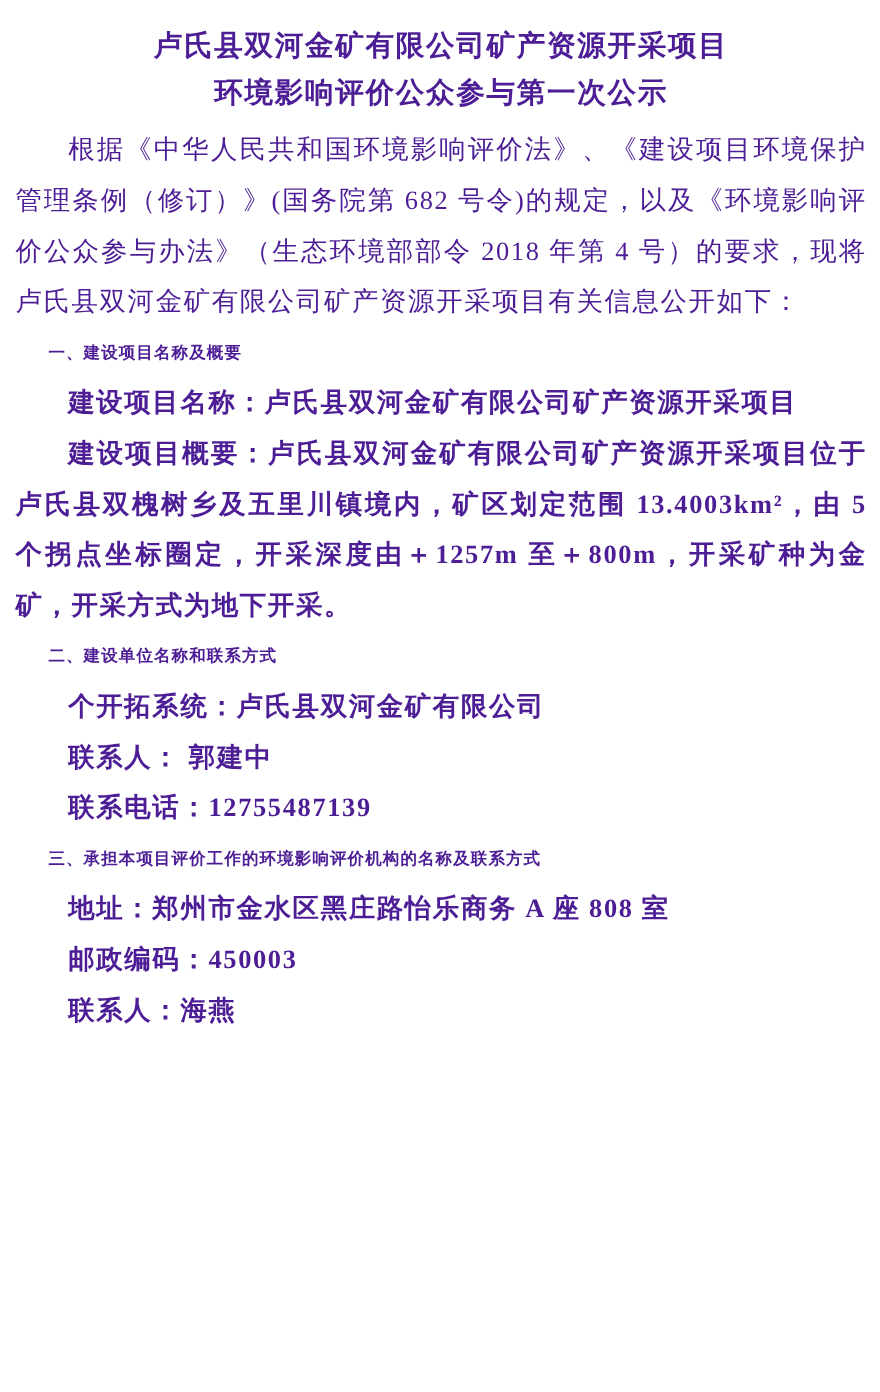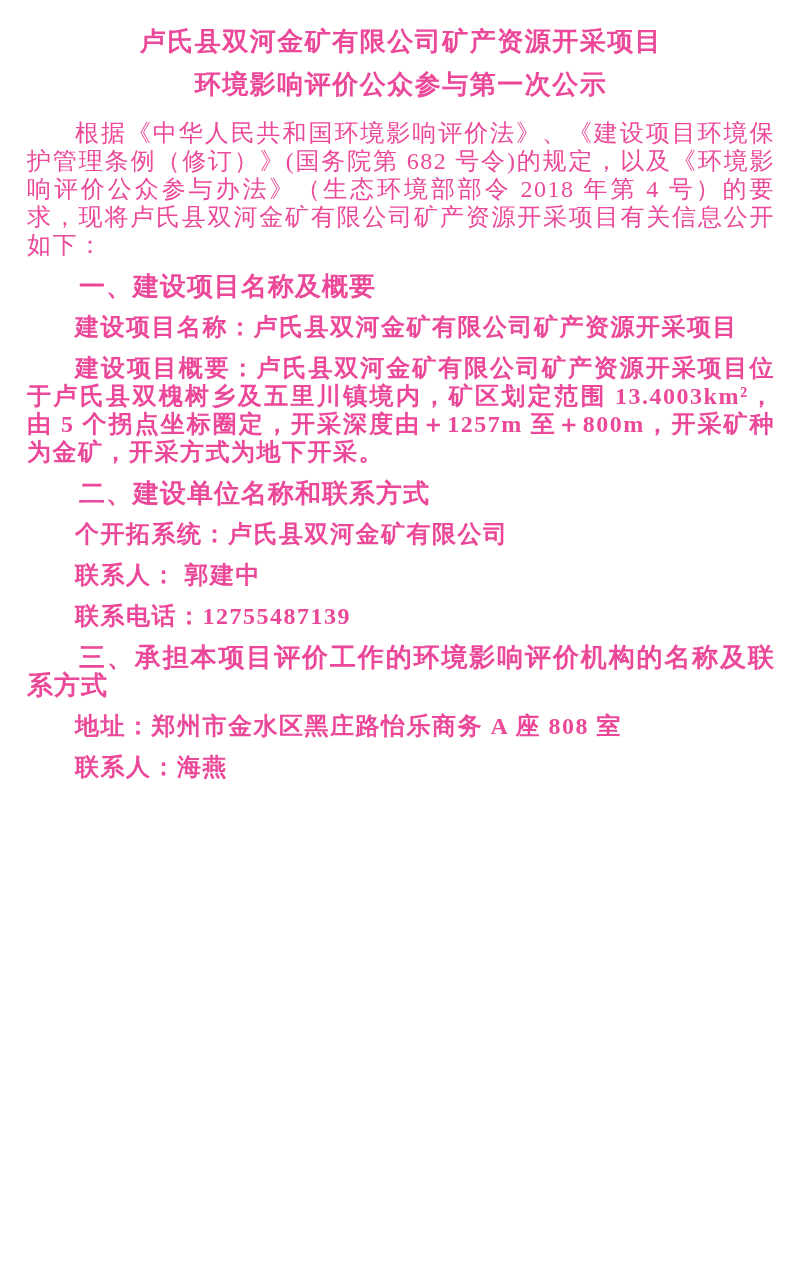--- a/index.html
+++ b/index.html
@@ -6,52 +6,52 @@
     margin: 0;
     padding: 0;
     background: #ffffff;
   }
   .page {
     position: relative;
     width: 800px;
     height: 1052px;
     box-sizing: border-box;
     background: #ffffff;
-    color: #ec4899;
+    color: #4c1d95;
     overflow: hidden;
     padding: 20px 12px 0 14px;
     font-family: "Liberation Serif", "DejaVu Serif", serif;
   }
   .doc-title {
     margin: 0;
     text-align: center;
     font-size: 26px;
     line-height: 43px;
     font-weight: bold;
     letter-spacing: 1.5px;
     text-indent: 0;
   }
   .doc-body {
     margin-top: 8px;
   }
   .para, .heading {
-    margin: 13px;
+    margin: 0;
     font-size: 24px;
-    line-height: 28px;
+    line-height: 46px;
     letter-spacing: 1.5px;
     text-indent: 2em;
     text-align: justify;
     font-weight: bold;
   }
   .para.intro {
     font-weight: normal;
   }
   .heading {
     font-family: "Liberation Sans", "DejaVu Sans", sans-serif;
-    font-size: 26px;
+    font-size: 15px;
     letter-spacing: 1px;
   }
 </style>
 </head>
 <body>
 
 <div class="page">
   <h1 class="doc-title">卢氏县双河金矿有限公司矿产资源开采项目</h1>
   <h1 class="doc-title">环境影响评价公众参与第一次公示</h1>
 
@@ -62,15 +62,16 @@
     <p class="para">建设项目名称：卢氏县双河金矿有限公司矿产资源开采项目</p>
     <p class="para">建设项目概要：卢氏县双河金矿有限公司矿产资源开采项目位于卢氏县双槐树乡及五里川镇境内，矿区划定范围 13.4003km²，由 5 个拐点坐标圈定，开采深度由＋1257m 至＋800m，开采矿种为金矿，开采方式为地下开采。</p>
 
     <h2 class="heading">二、建设单位名称和联系方式</h2>
     <p class="para">个开拓系统：卢氏县双河金矿有限公司</p>
     <p class="para">联系人： 郭建中</p>
     <p class="para">联系电话：12755487139</p>
 
     <h2 class="heading">三、承担本项目评价工作的环境影响评价机构的名称及联系方式</h2>
     <p class="para">地址：郑州市金水区黑庄路怡乐商务 A 座 808 室</p>
+    <p class="para">邮政编码：450003</p>
     <p class="para">联系人：海燕</p>
   </div>
 </div>
 
 </body></html>

